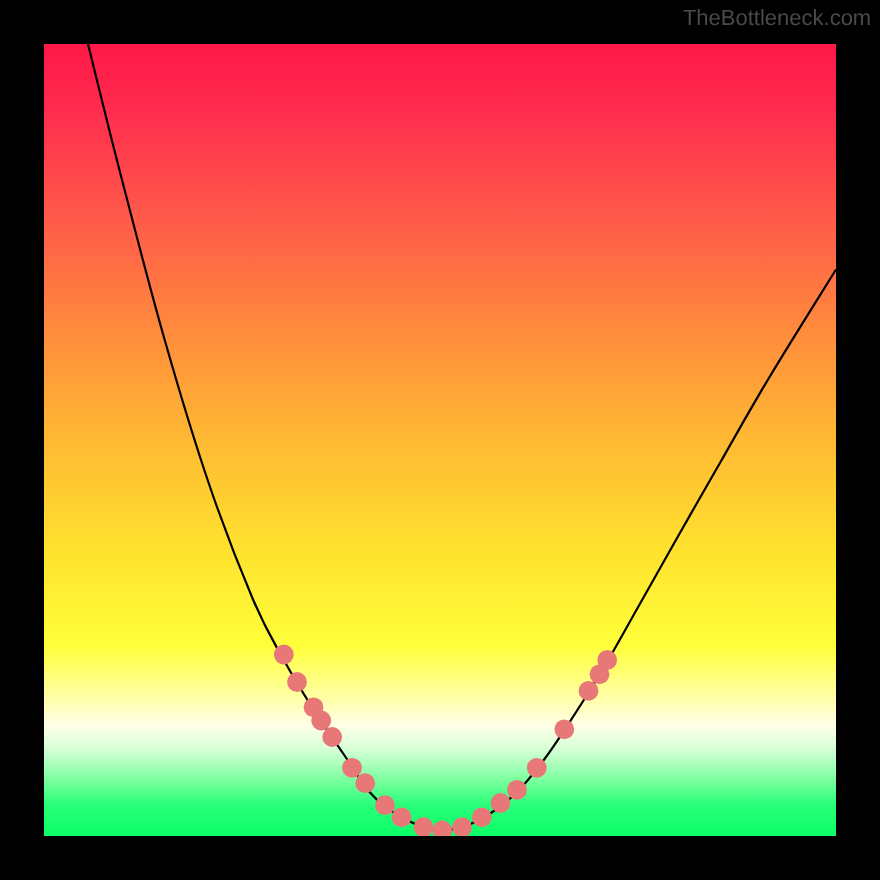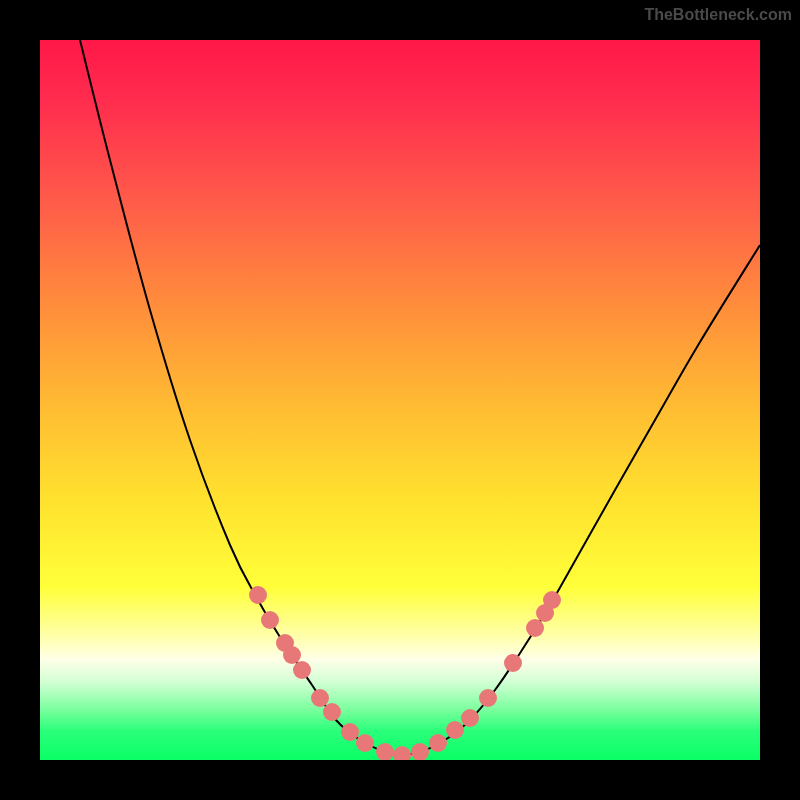--- a/index.html
+++ b/index.html
@@ -9,22 +9,22 @@
     background: #000;
     position: relative;
     overflow: hidden;
     font-family: Arial, sans-serif;
   }
   .watermark {
     position: absolute;
     top: 6px;
     right: 8px;
     color: #4a4a4a;
-    font-size: 16px;
-    font-weight: bold;
+    font-size: 20px;
+    font-weight: normal;
     z-index: 10;
   }
   .plot-area {
     position: absolute;
     left: 40px;
     top: 40px;
     width: 720px;
     height: 720px;
     background: linear-gradient(to bottom,
       #ff1848 0%,

